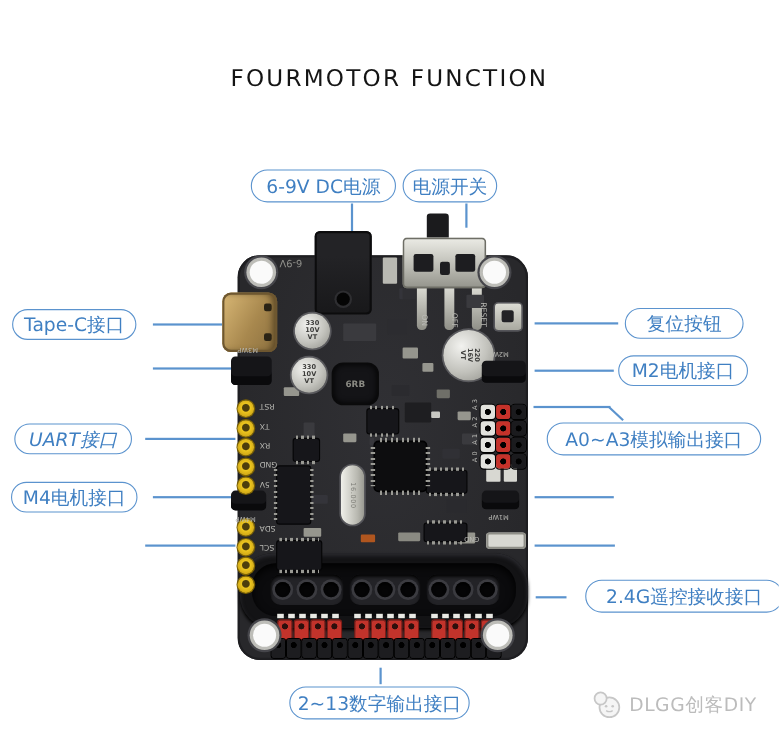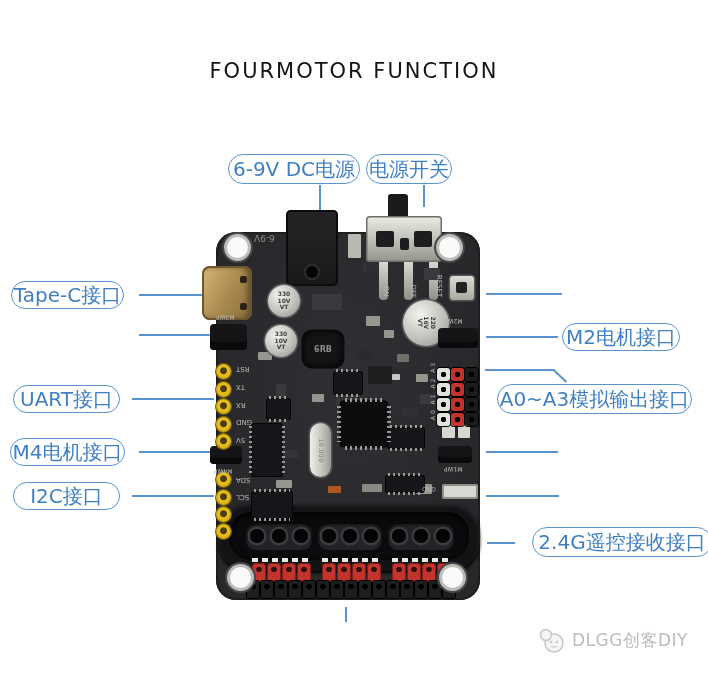--- a/index.html
+++ b/index.html
@@ -3,21 +3,21 @@
 <meta charset="utf-8">
 <style>
   html,body{margin:0;padding:0;background:#fff;}
   .canvas{position:relative;width:708px;height:674px;background:#ffffff;overflow:hidden;
           font-family:"DejaVu Sans","Liberation Sans",sans-serif;}
   .title-zh{position:absolute;left:0;right:0;top:1px;text-align:center;font-size:49px;
             font-weight:700;letter-spacing:4px;color:#0a0a0a;}
   .title-en{position:absolute;left:0;right:0;top:59px;text-align:center;font-size:21px;
             font-weight:500;letter-spacing:2px;color:#141414;}
   .pill{position:absolute;border:1.6px solid #5b93ce;border-radius:15px;color:#3f7fc2;
-        font-size:20px;display:flex;align-items:center;justify-content:center;
+        font-size:17px;display:flex;align-items:center;justify-content:center;
         background:#fff;white-space:nowrap;box-sizing:border-box;}
   .ln{position:absolute;background:#5b93ce;}
   
   .board{position:absolute;left:216px;top:232px;width:264px;height:368px;border-radius:20px;
          background:radial-gradient(ellipse at 50% 40%, #303034 0%, #28282b 75%);
          box-shadow:inset 0 0 0 2px #1e1e21;}
   .bc{position:absolute;box-sizing:border-box;}
   .mhole{width:21px;height:21px;border-radius:50%;background:#fafafa;
          box-shadow:0 0 0 3px #bdbdb8, 0 0 0 5px #46464b;z-index:7;}
   .typec{background:linear-gradient(120deg,#d9b876,#a8884e 55%,#8a6f3f);border-radius:8px;
@@ -79,28 +79,29 @@
 <body>
 
 <div class="canvas">
 
   <div class="title-en">FOURMOTOR FUNCTION</div>
 
   <div class="pill" style="left:228px;top:154px;width:132px;height:30px;">6-9V DC电源</div>
   <div class="pill" style="left:11px;top:281px;width:113px;height:28px;">Tape-C接口</div>
 
   <div class="pill" style="left:366px;top:154px;width:86px;height:30px;">电源开关</div>
-  <div class="pill" style="left:13px;top:385px;width:107px;height:28px;">UART接口</div>
+  <div class="pill" style="left:13px;top:385px;width:107px;height:28px;font-style:italic;">UART接口</div>
   <div class="pill" style="left:10px;top:438px;width:115px;height:28px;">M4电机接口</div>
-  <div class="pill" style="left:13px;top:482px;width:107px;height:28px;">I2C接口</div>
-
+
+  <div class="pill" style="left:568px;top:280px;width:108px;height:28px;">复位按钮</div>
   <div class="pill" style="left:562px;top:323px;width:118px;height:28px;">M2电机接口</div>
   <div class="pill" style="left:497px;top:384px;width:195px;height:30px;">A0~A3模拟输出接口</div>
   <div class="pill" style="left:532px;top:527px;width:180px;height:30px;">2.4G遥控接收接口</div>
 
+  <div class="pill" style="left:263px;top:624px;width:164px;height:30px;">2~13数字输出接口</div>
 
   <div class="ln" style="left:319px;top:185px;width:1.6px;height:27px;"></div>
   <div class="ln" style="left:423px;top:185px;width:1.6px;height:22px;"></div>
   <div class="ln" style="left:139px;top:294px;width:63px;height:1.6px;"></div>
   <div class="ln" style="left:139px;top:334px;width:75px;height:1.6px;"></div>
   <div class="ln" style="left:132px;top:398px;width:82px;height:1.6px;"></div>
   <div class="ln" style="left:139px;top:451px;width:75px;height:1.6px;"></div>
   <div class="ln" style="left:132px;top:495px;width:82px;height:1.6px;"></div>
   <div class="ln" style="left:486px;top:293px;width:76px;height:1.6px;"></div>
   <div class="ln" style="left:486px;top:336px;width:72px;height:1.6px;"></div>

